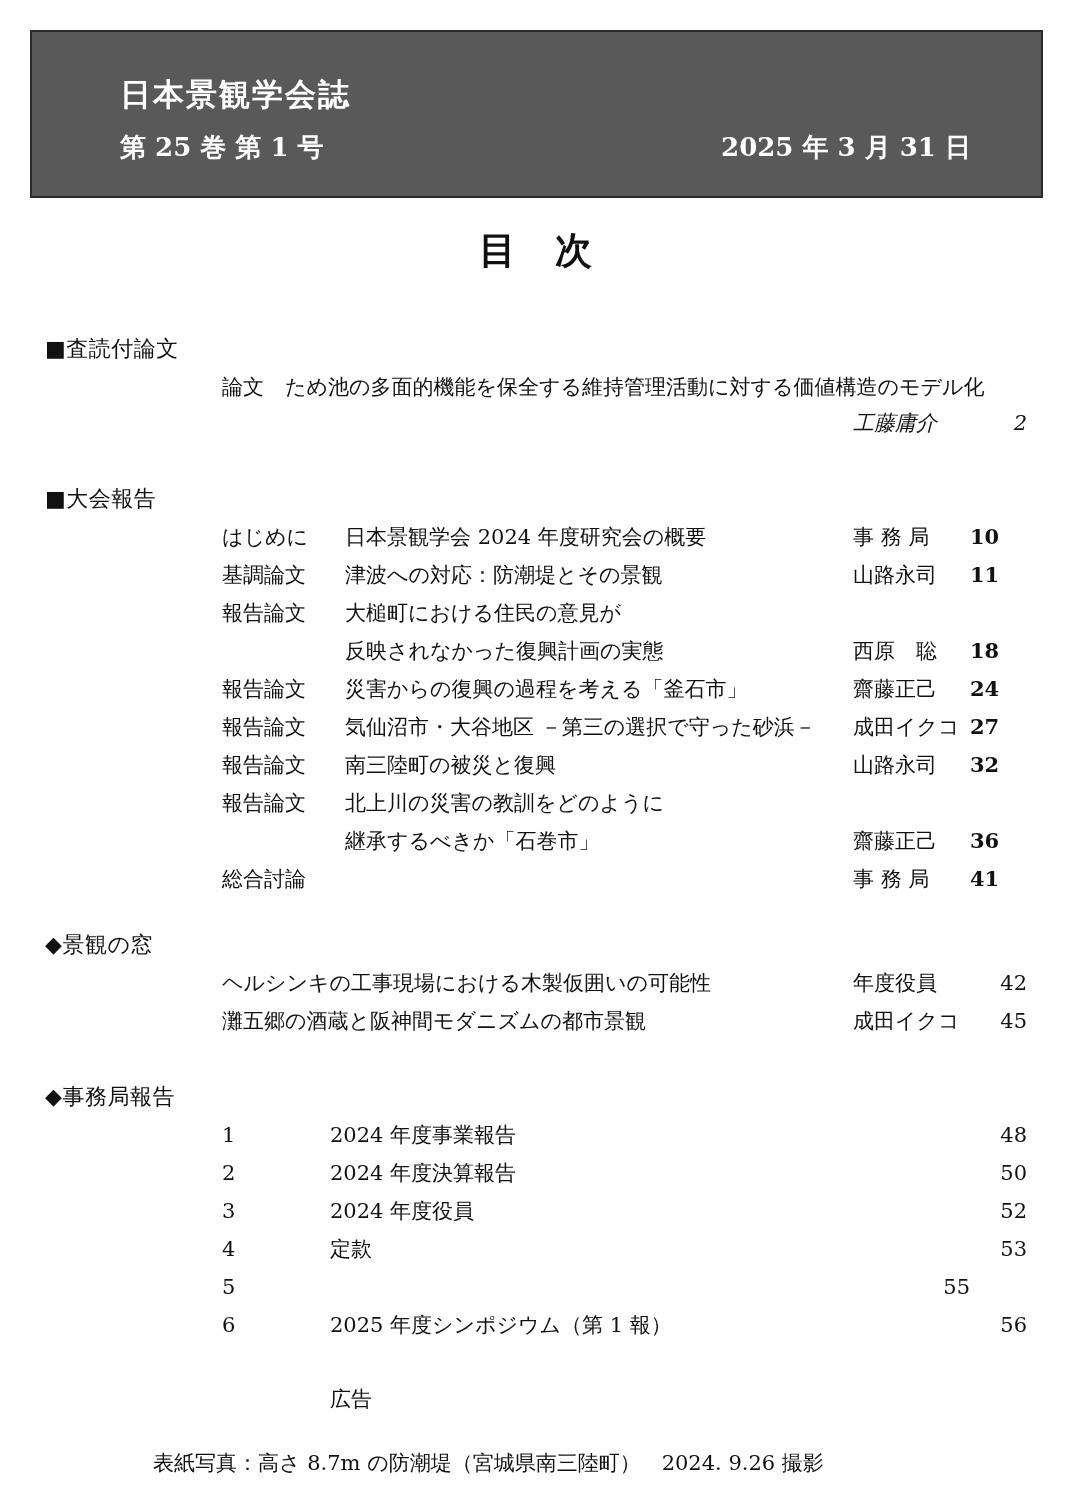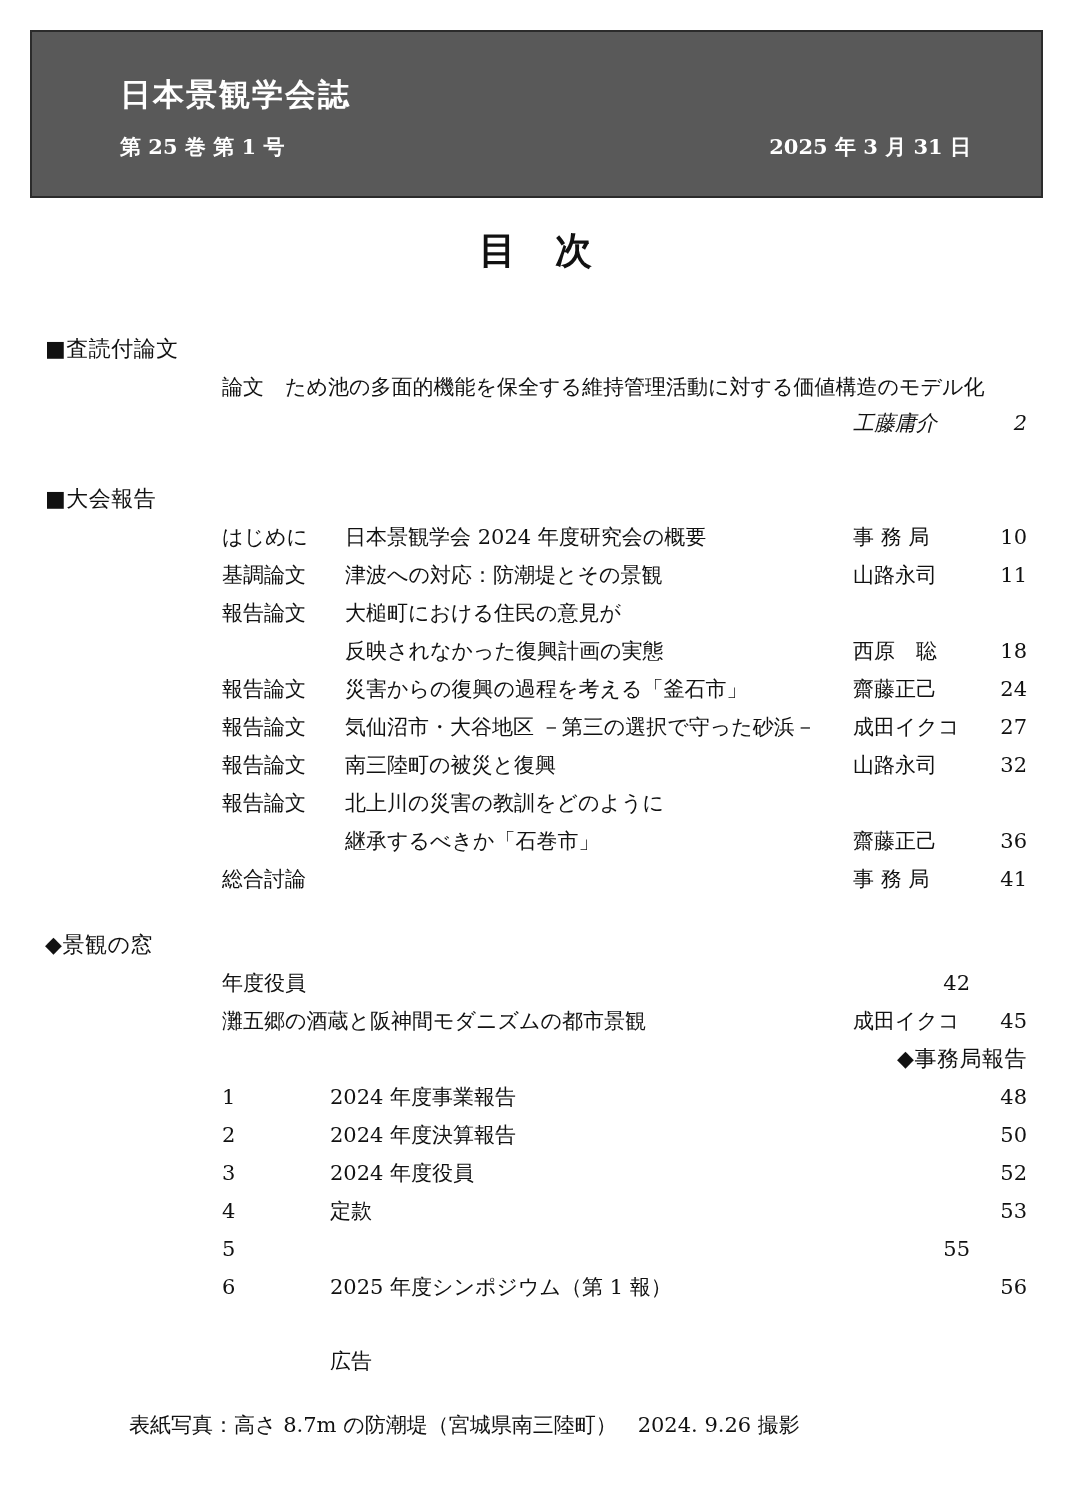--- a/index.html
+++ b/index.html
@@ -32,21 +32,21 @@
   .header-box .jtitle{
     font-size:31px;
     font-weight:bold;
     line-height:36px;
     letter-spacing:2px;
   }
   .header-box .vol-row{
     display:flex;
     justify-content:space-between;
     margin-top:22px;
-    font-size:21px;
+    font-size:26px;
     font-weight:bold;
     line-height:26px;
   }
   
   .toc-title{
     margin-top:60px;            
     text-align:center;
     font-size:37px;
     font-weight:bold;
     line-height:44px;
@@ -58,21 +58,21 @@
     line-height:38px;
     letter-spacing:0.5px;
   }
   .row{
     display:grid;
     grid-template-columns:123px 1fr 117px 57px;
     margin-left:177px;
     font-size:21px;
     line-height:38px;
   }
-  .row .cell-page{text-align:right;}
+  .row .cell-page{font-weight:bold;}
   .row3{                        
     display:grid;
     grid-template-columns:1fr 117px 57px;
     margin-left:177px;
     font-size:21px;
     line-height:38px;
   }
   .row-office{                  
     display:grid;
     grid-template-columns:108px 1fr 57px;
@@ -93,31 +93,31 @@
     margin-left:177px;
     font-size:21px;
     line-height:34px;
     font-style:italic;
   }
   .peer-author-line .cell-page{text-align:right;}
 
   .mt-sec1{margin-top:58px;}
   .mt-blankline{margin-top:40px;}
   .mt-window{margin-top:28px;}
-  .mt-office{text-align:right;}
+  .mt-office{margin-top:38px;}
 
   .ad-line{
     margin-top:36px;
     margin-left:285px;
     font-size:21px;
     line-height:38px;
   }
   .cover-line{
     margin-top:26px;
-    margin-left:84px;
+    margin-left:108px;
     font-size:21px;
     line-height:38px;
   }
 </style>
 </head>
 <body>
 
 <div class="page">
 
   <div class="header-box">
@@ -196,20 +196,21 @@
   </div>
   <div class="row">
     <span>総合討論</span>
     <span></span>
     <span>事 務 局</span>
     <span class="cell-page">41</span>
   </div>
 
   <div class="sec-heading mt-window">◆景観の窓</div>
   <div class="row3">
+    <span>ヘルシンキの工事現場における木製仮囲いの可能性</span>
     <span>年度役員</span>
     <span class="cell-page">42</span>
   </div>
   <div class="row3">
     <span>灘五郷の酒蔵と阪神間モダニズムの都市景観</span>
     <span>成田イクコ</span>
     <span class="cell-page">45</span>
   </div>
 
   <div class="sec-heading mt-office">◆事務局報告</div>

